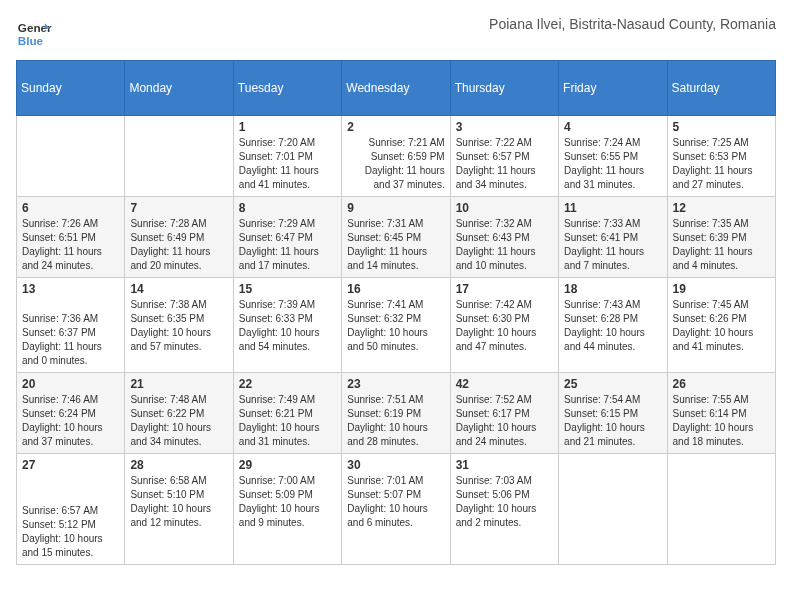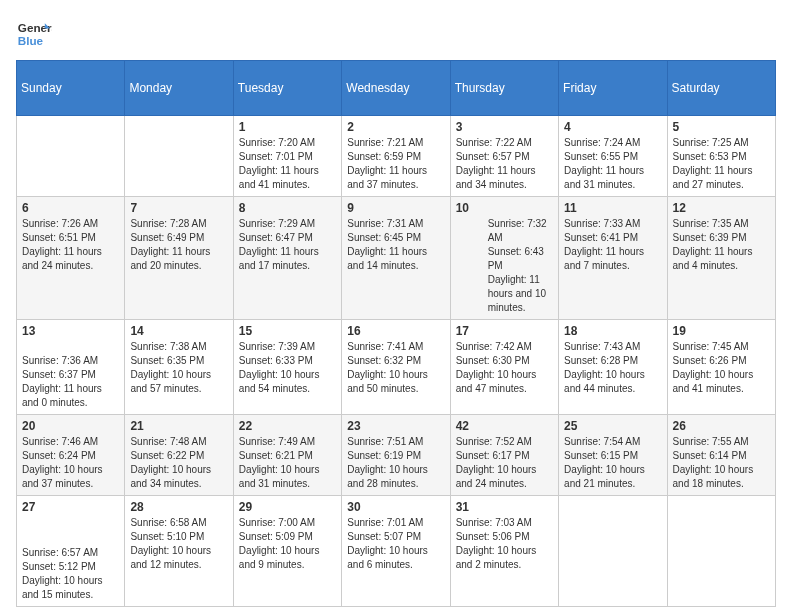--- a/index.html
+++ b/index.html
@@ -82,20 +82,21 @@
 
 <div class="header">
   <div class="logo">
     <svg class="logo-icon" viewBox="0 0 40 40">
       <text x="2" y="18" font-size="13" font-weight="bold" fill="#333">General</text>
       <text x="2" y="32" font-size="13" font-weight="bold" fill="#4a90d9">Blue</text>
       <polygon points="32,8 38,14 32,14" fill="#4a90d9"></polygon>
     </svg>
   </div>
   <div class="title-area">
+    <div class="subtitle">Poiana Ilvei, Bistrita-Nasaud County, Romania</div>
   </div>
 </div>
 
 <table class="calendar">
   <thead>
     <tr id="header-row">
         <th>Sunday</th>
         <th>Monday</th>
         <th>Tuesday</th>
         <th>Wednesday</th>
@@ -109,21 +110,21 @@
         <td class="empty"></td>
         <td class="empty"></td>
         <td>
           <span class="day-number">1</span>
           <div class="day-info" style="white-space: pre-line;">Sunrise: 7:20 AM
 Sunset: 7:01 PM
 Daylight: 11 hours and 41 minutes.</div>
         </td>
         <td>
           <span class="day-number">2</span>
-          <div class="day-info" style="white-space: pre-line;">Sunrise: 7:21 AM
+          <div class="day-info" style="white-space: pre-line; text-align: right;">Sunrise: 7:21 AM
 Sunset: 6:59 PM
 Daylight: 11 hours and 37 minutes.</div>
         </td>
         <td>
           <span class="day-number">3</span>
           <div class="day-info" style="white-space: pre-line;">Sunrise: 7:22 AM
 Sunset: 6:57 PM
 Daylight: 11 hours and 34 minutes.</div>
         </td>
         <td>
@@ -159,21 +160,21 @@
 Daylight: 11 hours and 17 minutes.</div>
         </td>
         <td>
           <span class="day-number">9</span>
           <div class="day-info" style="white-space: pre-line;">Sunrise: 7:31 AM
 Sunset: 6:45 PM
 Daylight: 11 hours and 14 minutes.</div>
         </td>
         <td>
           <span class="day-number">10</span>
-          <div class="day-info" style="white-space: pre-line; margin-left: 32px;">Sunrise: 7:32 AM
+          <div class="day-info" style="white-space: pre-line;">Sunrise: 7:32 AM
 Sunset: 6:43 PM
 Daylight: 11 hours and 10 minutes.</div>
         </td>
         <td>
           <span class="day-number">11</span>
           <div class="day-info" style="white-space: pre-line;">Sunrise: 7:33 AM
 Sunset: 6:41 PM
 Daylight: 11 hours and 7 minutes.</div>
         </td>
         <td>

